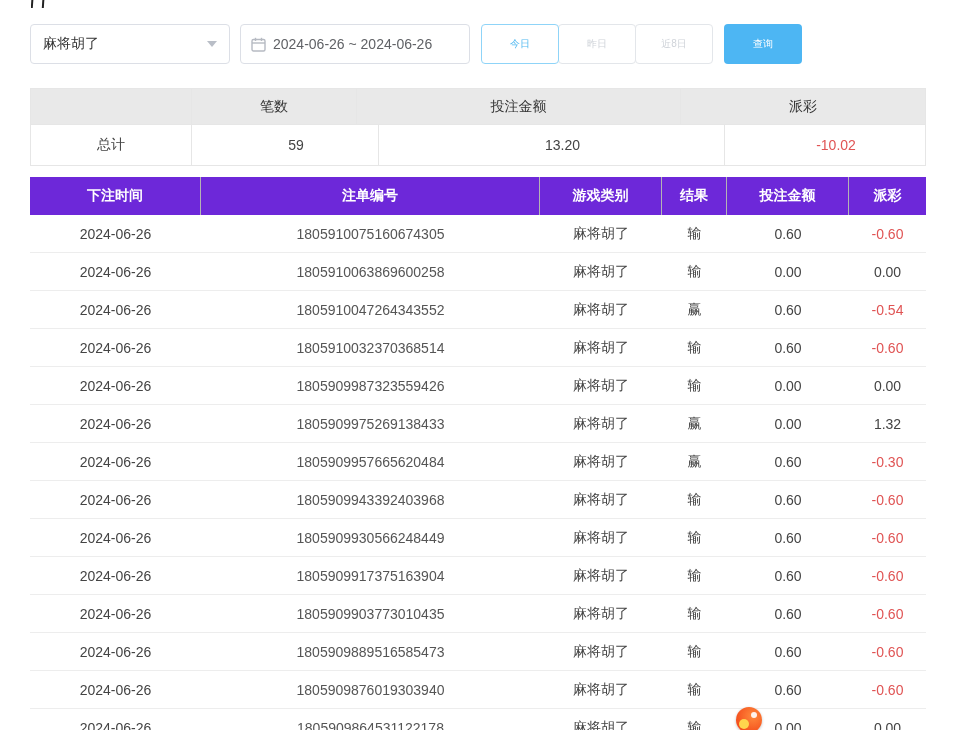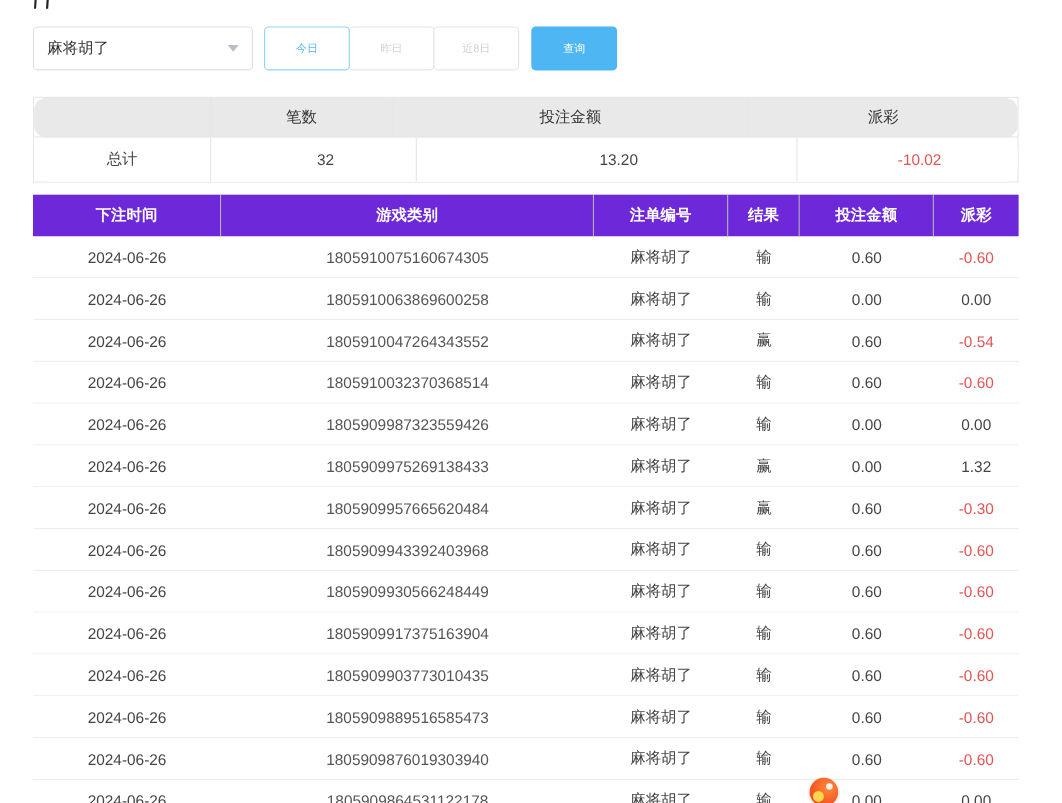--- a/index.html
+++ b/index.html
@@ -36,21 +36,21 @@
   }
   .range-btn:first-of-type { margin-left: 0; }
   .range-btn.active { border-color: #8fd4f8; color: #53b9f0; position: relative; z-index: 1; }
   .query-btn {
     width: 78px; height: 40px; margin-left: 11px; border: none; border-radius: 4px;
     background: #4db6f3; color: #fff; font-size: 10px; cursor: pointer; font-family: inherit;
   }
 
   
   .summary { position: absolute; top: 88px; left: 30px; width: 896px; border: 1px solid #e6e6e6; }
-  .summary .srow { display: grid; grid-template-columns: 161px 165px 324px 1fr; border-radius: 11px; }
+  .summary .srow { display: grid; grid-template-columns: 161px 165px 324px 1fr; }
   .summary .shead { background: #e9e9e9; height: 36px; color: #333; }
   .summary .sbody { background: #fff; height: 40px; gap: 22px; }
   .summary .scell {
     display: flex; align-items: center; justify-content: center;
     border-right: 1px solid #e6e6e6; border-bottom: 1px solid #e6e6e6;
   }
   .summary .scell:last-child { border-right: none; }
   .summary .sbody .scell { border-bottom: none; }
 
   
@@ -79,47 +79,58 @@
 <body>
 
 <div class="page">
 
   <div class="clip-frag"><i></i><i></i></div>
 
   <div class="filter-bar">
     <div class="select-box">
       <span class="val">麻将胡了</span>
       <span class="caret"></span>
+    </div>
+    <div class="date-box">
+      <span class="cal-icon">
+        <svg width="15" height="15" viewBox="0 0 15 15">
+            <rect x="1" y="2.5" width="13" height="11.5" rx="1.5" fill="none" stroke="#b6bac2" stroke-width="1.4"></rect>
+            <line x1="1" y1="6" x2="14" y2="6" stroke="#b6bac2" stroke-width="1.4"></line>
+            <line x1="4.5" y1="0.8" x2="4.5" y2="4" stroke="#b6bac2" stroke-width="1.4"></line>
+            <line x1="10.5" y1="0.8" x2="10.5" y2="4" stroke="#b6bac2" stroke-width="1.4"></line>
+          </svg>
+      </span>
+      <span>2024-06-26 ~ 2024-06-26</span>
     </div>
     <button class="range-btn active">今日</button>
     <button class="range-btn">昨日</button>
     <button class="range-btn">近8日</button>
     <button class="query-btn">查询</button>
   </div>
 
   <div class="summary">
     <div class="srow shead">
       <div class="scell"></div>
       <div class="scell">笔数</div>
       <div class="scell">投注金额</div>
       <div class="scell">派彩</div>
     </div>
     <div class="srow sbody">
       <div class="scell">总计</div>
-      <div class="scell">32</div>
+      <div class="scell">59</div>
       <div class="scell">13.20</div>
       <div class="scell neg">-10.02</div>
     </div>
   </div>
 
   <div class="bet-table">
     <div class="thead">
       <div class="hcell">下注时间</div>
+      <div class="hcell">注单编号</div>
       <div class="hcell">游戏类别</div>
-      <div class="hcell">注单编号</div>
       <div class="hcell">结果</div>
       <div class="hcell">投注金额</div>
       <div class="hcell">派彩</div>
     </div>
     <div>
         <div class="trow">
           <div class="tcell c0">2024-06-26</div>
           <div class="tcell c1">1805910075160674305</div>
           <div class="tcell c2">麻将胡了</div>
           <div class="tcell c3">输</div>

